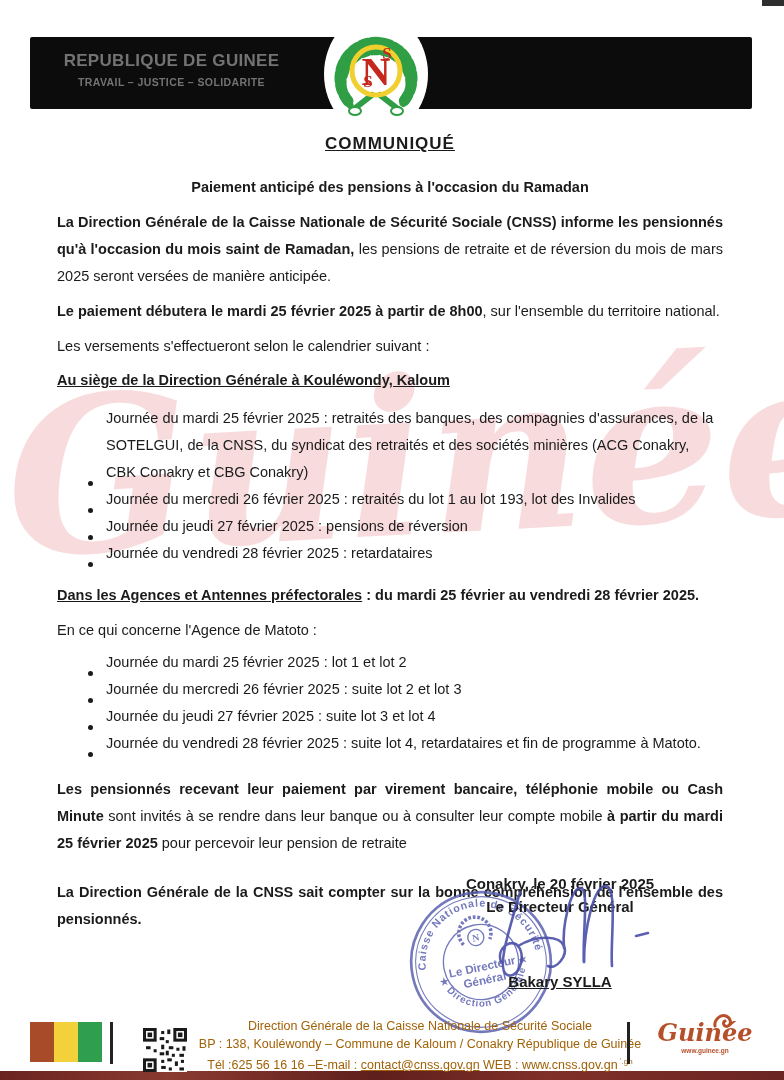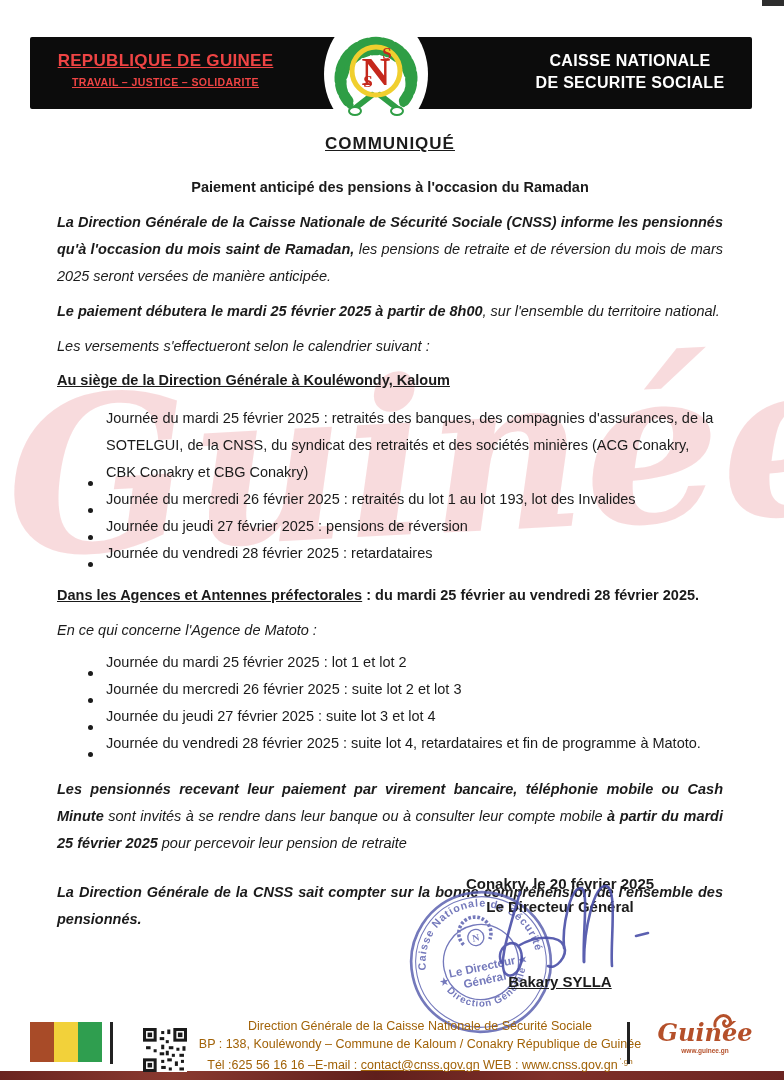--- a/index.html
+++ b/index.html
@@ -7,40 +7,40 @@
        font-family:"Liberation Sans",sans-serif;color:#1b1b1b;position:relative;}
   .page{position:absolute;inset:0;background:#fff;}
 
   
   .corner-artifact{position:absolute;top:0;right:0;width:22px;height:6px;background:#2e2e2e;}
   .bottom-strip{position:absolute;left:0;right:0;bottom:0;height:9px;
     background:linear-gradient(90deg,#6a2420,#8a3a30 22%,#5f1f1c 48%,#803029 70%,#6b2522);}
 
   
   .banner{position:absolute;left:30px;top:37px;width:722px;height:72px;background:#0c0c0c;border-radius:2px;}
-  .banner-left{position:absolute;left:18px;top:14px;width:235px;text-align:center;color:#ef4444;text-decoration:underline;}
+  .banner-left{position:absolute;left:24px;top:14px;width:235px;text-align:center;color:#737373;}
   .banner-left .t1{font-size:17px;font-weight:bold;letter-spacing:.3px;}
   .banner-left .t2{font-size:10.5px;font-weight:bold;margin-top:5px;letter-spacing:.4px;}
   .banner-right{position:absolute;left:470px;top:13px;width:260px;text-align:center;color:#fff;
     font-size:16px;font-weight:bold;line-height:22px;letter-spacing:.3px;}
   .logo-oval{position:absolute;left:294px;top:-24px;width:104px;height:122px;background:#fff;
     border-radius:50%;display:flex;align-items:center;justify-content:center;}
 
   
   .watermark{position:absolute;left:6px;top:352px;width:784px;z-index:1;pointer-events:none;
     font-family:"DejaVu Serif",serif;font-style:italic;font-weight:bold;font-size:215px;
     color:#e0525c;opacity:.20;transform:rotate(-3deg);white-space:nowrap;line-height:1;}
 
   
   .content{position:absolute;left:57px;top:118px;width:666px;z-index:2;
     font-size:14.5px;line-height:27px;}
   .doc-title{text-align:center;font-size:17px;font-weight:bold;letter-spacing:1px;
     text-decoration:underline;margin:12px 0 0 0;}
   .doc-subtitle{text-align:center;font-size:14.5px;font-weight:bold;margin-top:17px;}
-  p.body{margin:8px 0 0 0;text-align:justify;font-style:italic;}
+  p.body{margin:8px 0 0 0;text-align:justify;}
   .heading{margin:7px 0 0 0;font-weight:bold;}
   .b{font-weight:bold;}
   .u{text-decoration:underline;}
   .sup{font-size:8px;vertical-align:super;}
   .bullets{margin-top:11px;}
   .bullet-row{display:flex;align-items:flex-end;}
   .dot{flex:0 0 auto;width:5px;height:5px;border-radius:50%;background:#1b1b1b;
     margin:11px 13px 0 31px;}
   .bullet-text{flex:1;}
 
@@ -86,24 +86,20 @@
         <path d="M 24,88 A 36,36 0 1 1 80,88" fill="none" stroke="#2f9e45" stroke-width="11" stroke-dasharray="7 4" stroke-linecap="round"></path>
         <path d="M 26,92 A 33,33 0 1 1 78,92" fill="none" stroke="#2f9e45" stroke-width="7" stroke-dasharray="5 5" stroke-linecap="round"></path>
         <path d="M 30,96 L 48,82 M 74,96 L 56,82" stroke="#2f9e45" stroke-width="6" stroke-linecap="round"></path>
         <ellipse cx="31" cy="98" rx="6" ry="4" fill="#fff" stroke="#2f9e45" stroke-width="2"></ellipse>
         <ellipse cx="73" cy="98" rx="6" ry="4" fill="#fff" stroke="#2f9e45" stroke-width="2"></ellipse>
         <circle cx="52" cy="58" r="24" fill="none" stroke="#f0cf2e" stroke-width="5"></circle>
         <text x="52" y="72" text-anchor="middle" font-size="40" font-weight="bold" fill="#c5281c" font-family="Liberation Serif, serif">N</text>
         <text x="63" y="46" text-anchor="middle" font-size="17" font-weight="bold" fill="#c5281c" font-family="Liberation Serif, serif">S</text>
         <text x="44" y="74" text-anchor="middle" font-size="17" font-weight="bold" fill="#c5281c" font-family="Liberation Serif, serif">S</text>
       </svg>
-    </div>
-    <div class="banner-right">
-      <div>CAISSE NATIONALE</div>
-      <div>DE SECURITE SOCIALE</div>
     </div>
   </div>
 
   <div class="watermark">Guinée</div>
 
   <div class="content">
     <div class="doc-title">COMMUNIQUÉ</div>
     <div class="doc-subtitle">Paiement anticipé des pensions à l'occasion du Ramadan</div>
 
     <p class="body"><span class="b">La Direction Générale de la Caisse Nationale de Sécurité Sociale (CNSS) informe les pensionnés qu'à l'occasion du mois saint de Ramadan,</span><span> les pensions de retraite et de réversion du mois de mars 2025 seront versées de manière anticipée.</span></p>

